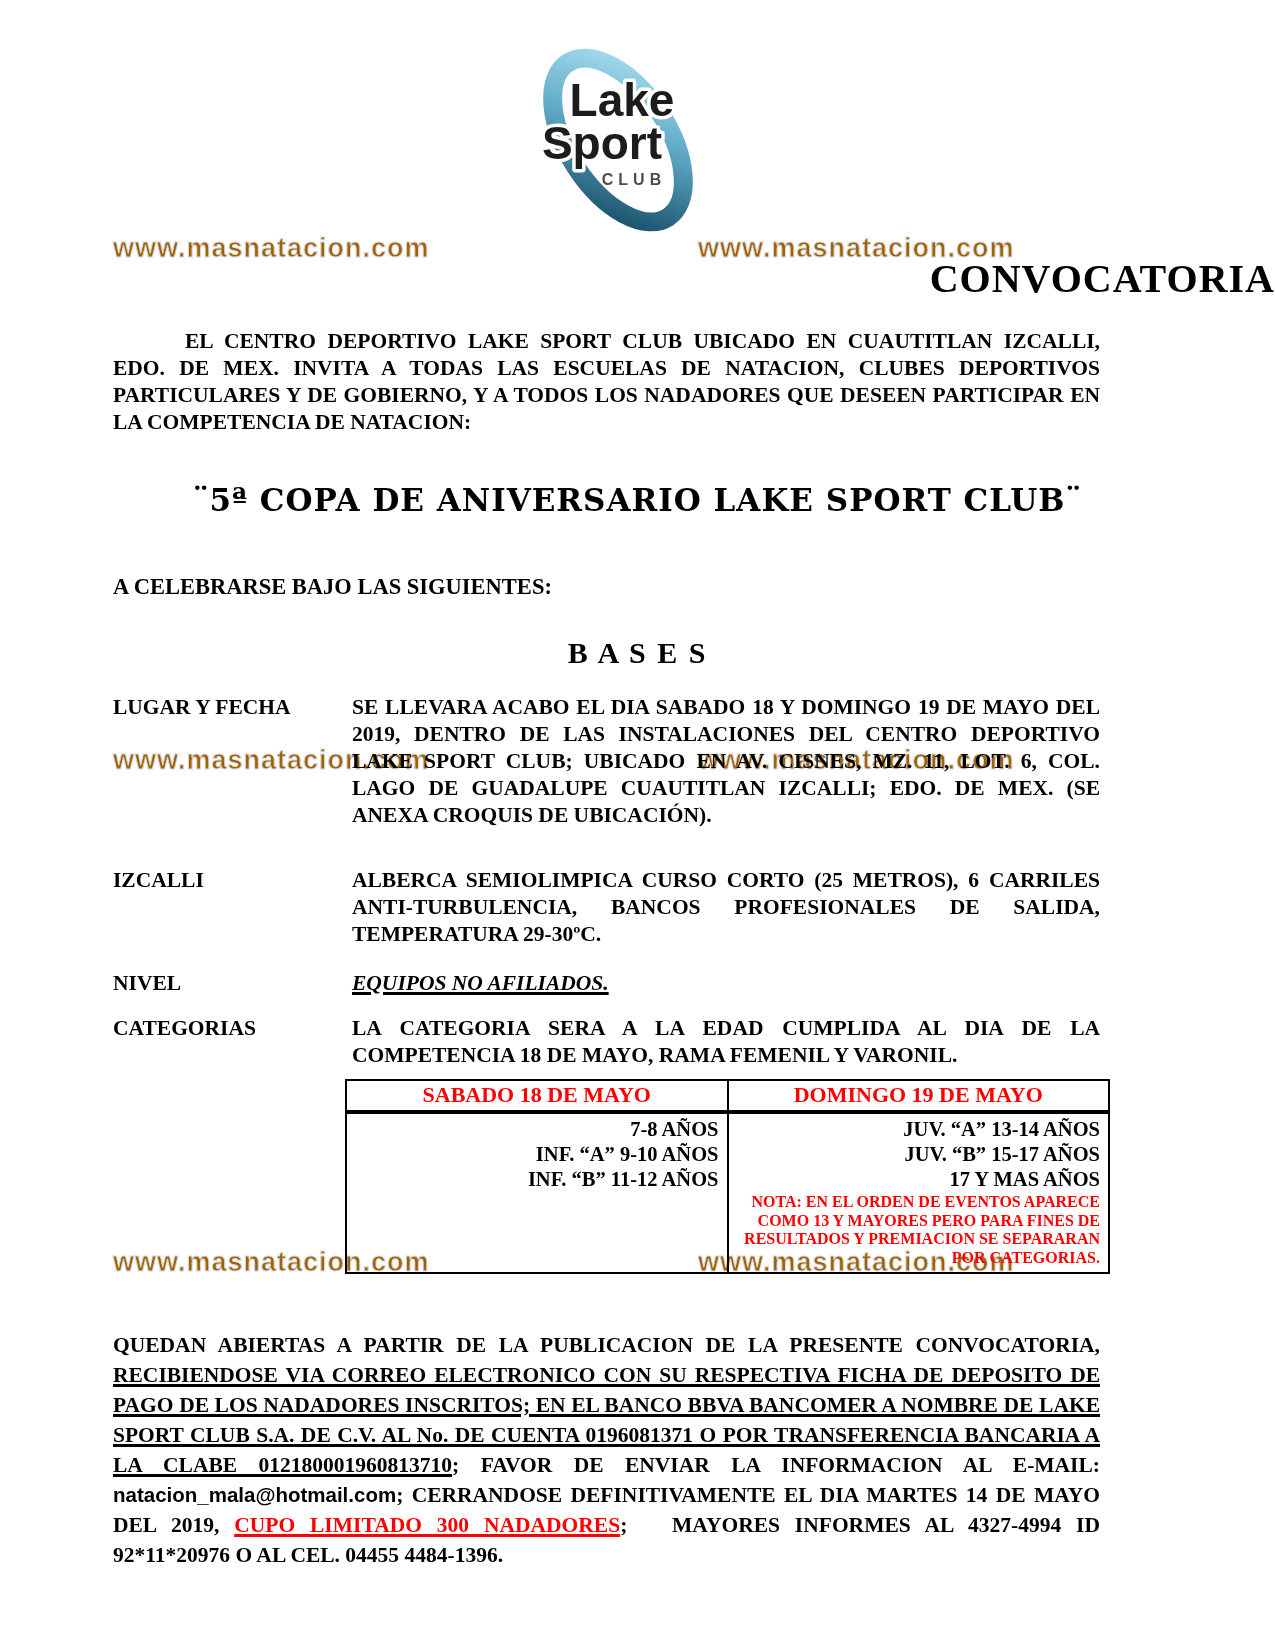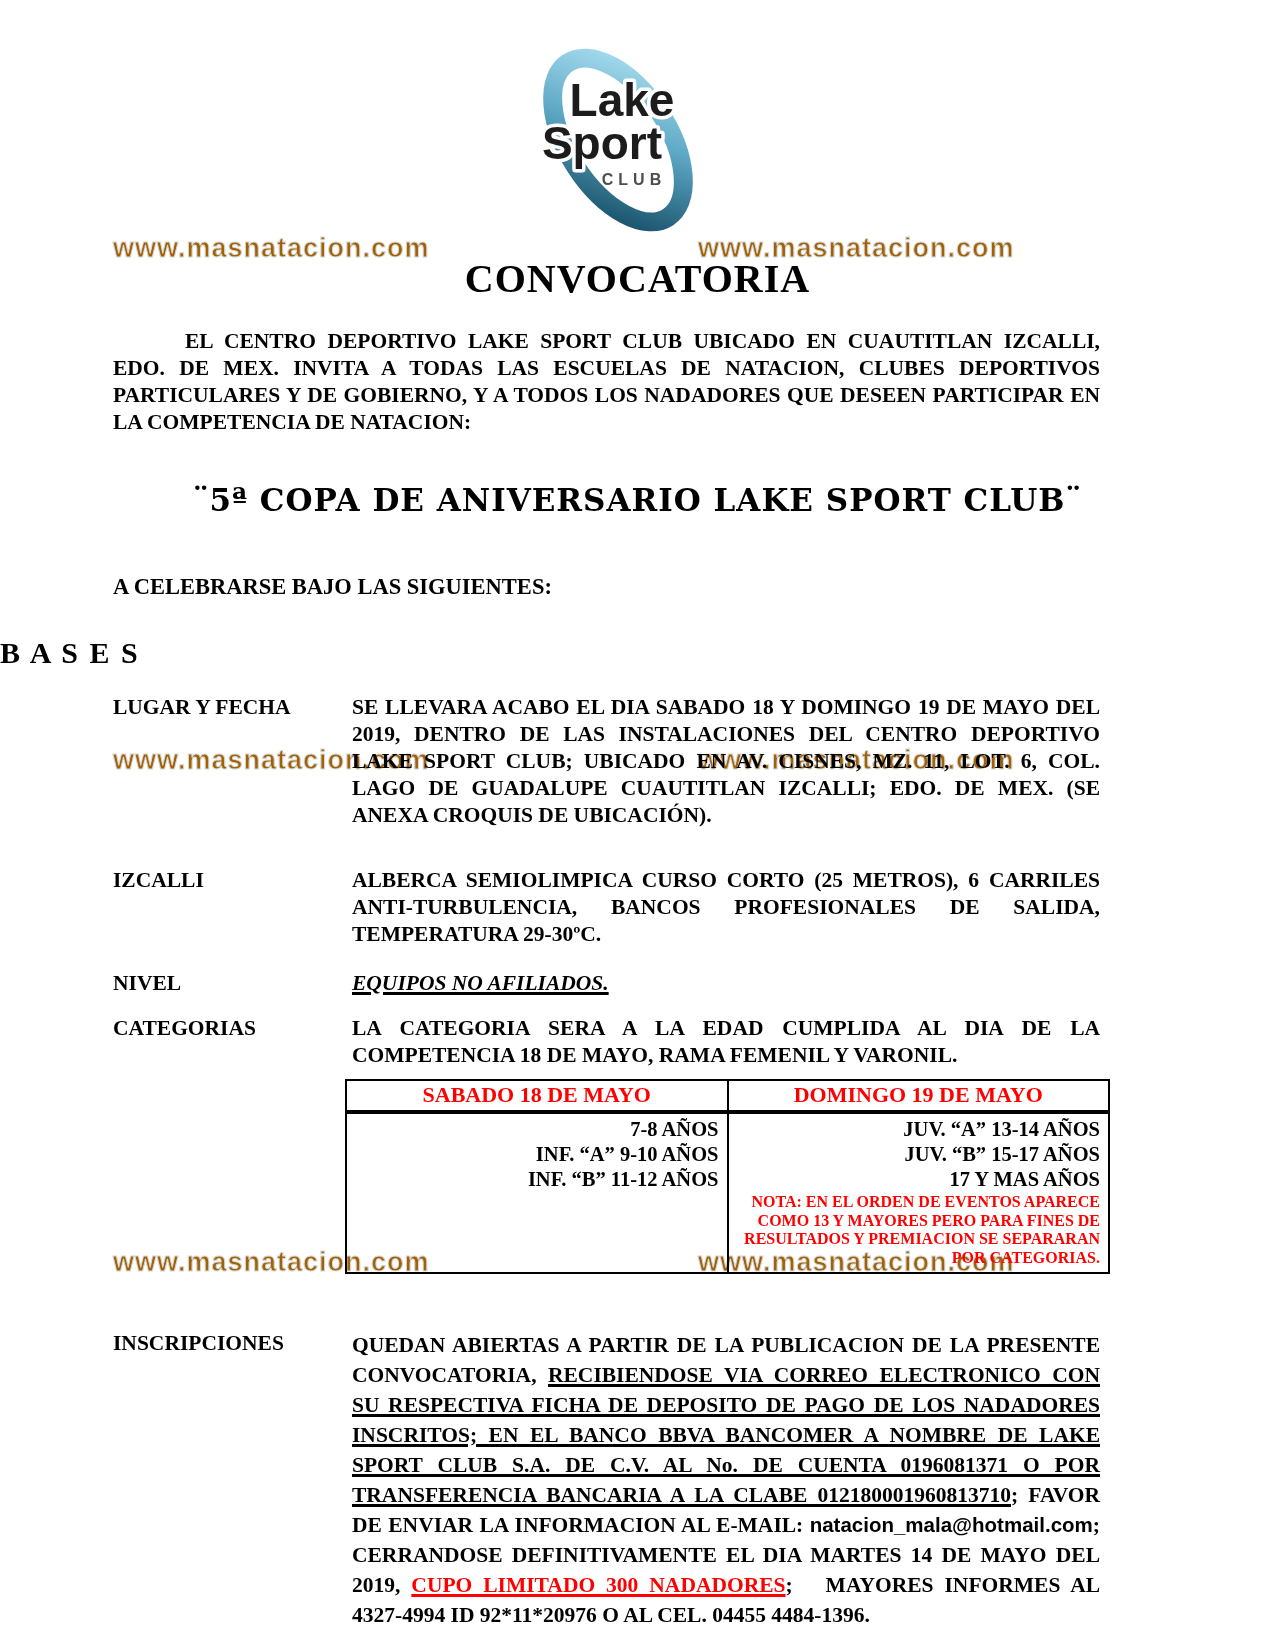--- a/index.html
+++ b/index.html
@@ -31,21 +31,21 @@
   .wm-r2r{top:745px;left:698px}
   .wm-r3l{top:1247px;left:113px}
   .wm-r3r{top:1247px;left:698px}
   
   .logo{position:relative;z-index:1;margin:38px 0 0 498px;width:228px;height:196px;}
   .logo svg{display:block}
   
   .doc-title{
     position:relative;z-index:1;
     margin:24px 0 0;
-    text-align:center;
+    text-align:right;
     font-size:40px;line-height:1.05;
     letter-spacing:1px;
   }
   .intro{
     position:relative;z-index:1;
     margin:28px 175px 0 113px;
     font-size:21.5px;line-height:27px;
     text-align:justify;
     text-indent:72px;
   }
@@ -58,21 +58,21 @@
     letter-spacing:1px;
   }
   .celebrarse{
     position:relative;z-index:1;
     margin:56px 175px 0 113px;
     font-size:22.5px;line-height:26px;
   }
   .bases{
     position:relative;z-index:1;
     margin:36px 0 0;
-    text-align:left;
+    text-align:center;
     font-size:30px;line-height:34px;
     letter-spacing:2px;
   }
   
   .section{
     position:relative;z-index:1;
     display:flex;
     margin:24px 175px 0 113px;
     gap:7px;
   }
@@ -185,17 +185,16 @@
           <div class="cat-row">JUV. “A” 13-14 AÑOS</div>
           <div class="cat-row">JUV. “B” 15-17 AÑOS</div>
           <div class="cat-row">17 Y MAS AÑOS</div>
           <div class="cat-note red">NOTA: EN EL ORDEN DE EVENTOS APARECE COMO 13 Y MAYORES PERO PARA FINES DE RESULTADOS Y PREMIACION SE SEPARARAN POR CATEGORIAS.</div>
         </td>
       </tr>
     </tbody>
   </table>
 
   <div class="section sec-inscripciones">
-    <div class="label">INSCRIPCIONES</div>
     <div class="content"><span class="">QUEDAN ABIERTAS A PARTIR DE LA PUBLICACION DE LA PRESENTE CONVOCATORIA, </span><span class="seg-u ">RECIBIENDOSE VIA CORREO ELECTRONICO CON SU RESPECTIVA FICHA DE DEPOSITO DE PAGO DE LOS NADADORES INSCRITOS; EN EL BANCO BBVA BANCOMER A NOMBRE DE LAKE SPORT CLUB S.A. DE C.V. AL No. DE CUENTA 0196081371 O POR TRANSFERENCIA BANCARIA A LA CLABE 012180001960813710</span><span class="">; FAVOR DE ENVIAR LA INFORMACION AL E-MAIL: </span><span class="seg-sans">natacion_mala@hotmail.com</span><span class="">; CERRANDOSE DEFINITIVAMENTE EL DIA MARTES 14 DE MAYO DEL 2019, </span><span class="seg-u red ">CUPO LIMITADO 300 NADADORES</span><span class="">;&nbsp;&nbsp; MAYORES INFORMES AL 4327-4994 ID 92*11*20976 O AL CEL. 04455 4484-1396.</span></div>
   </div>
 
 </div>
 
 </body></html>

